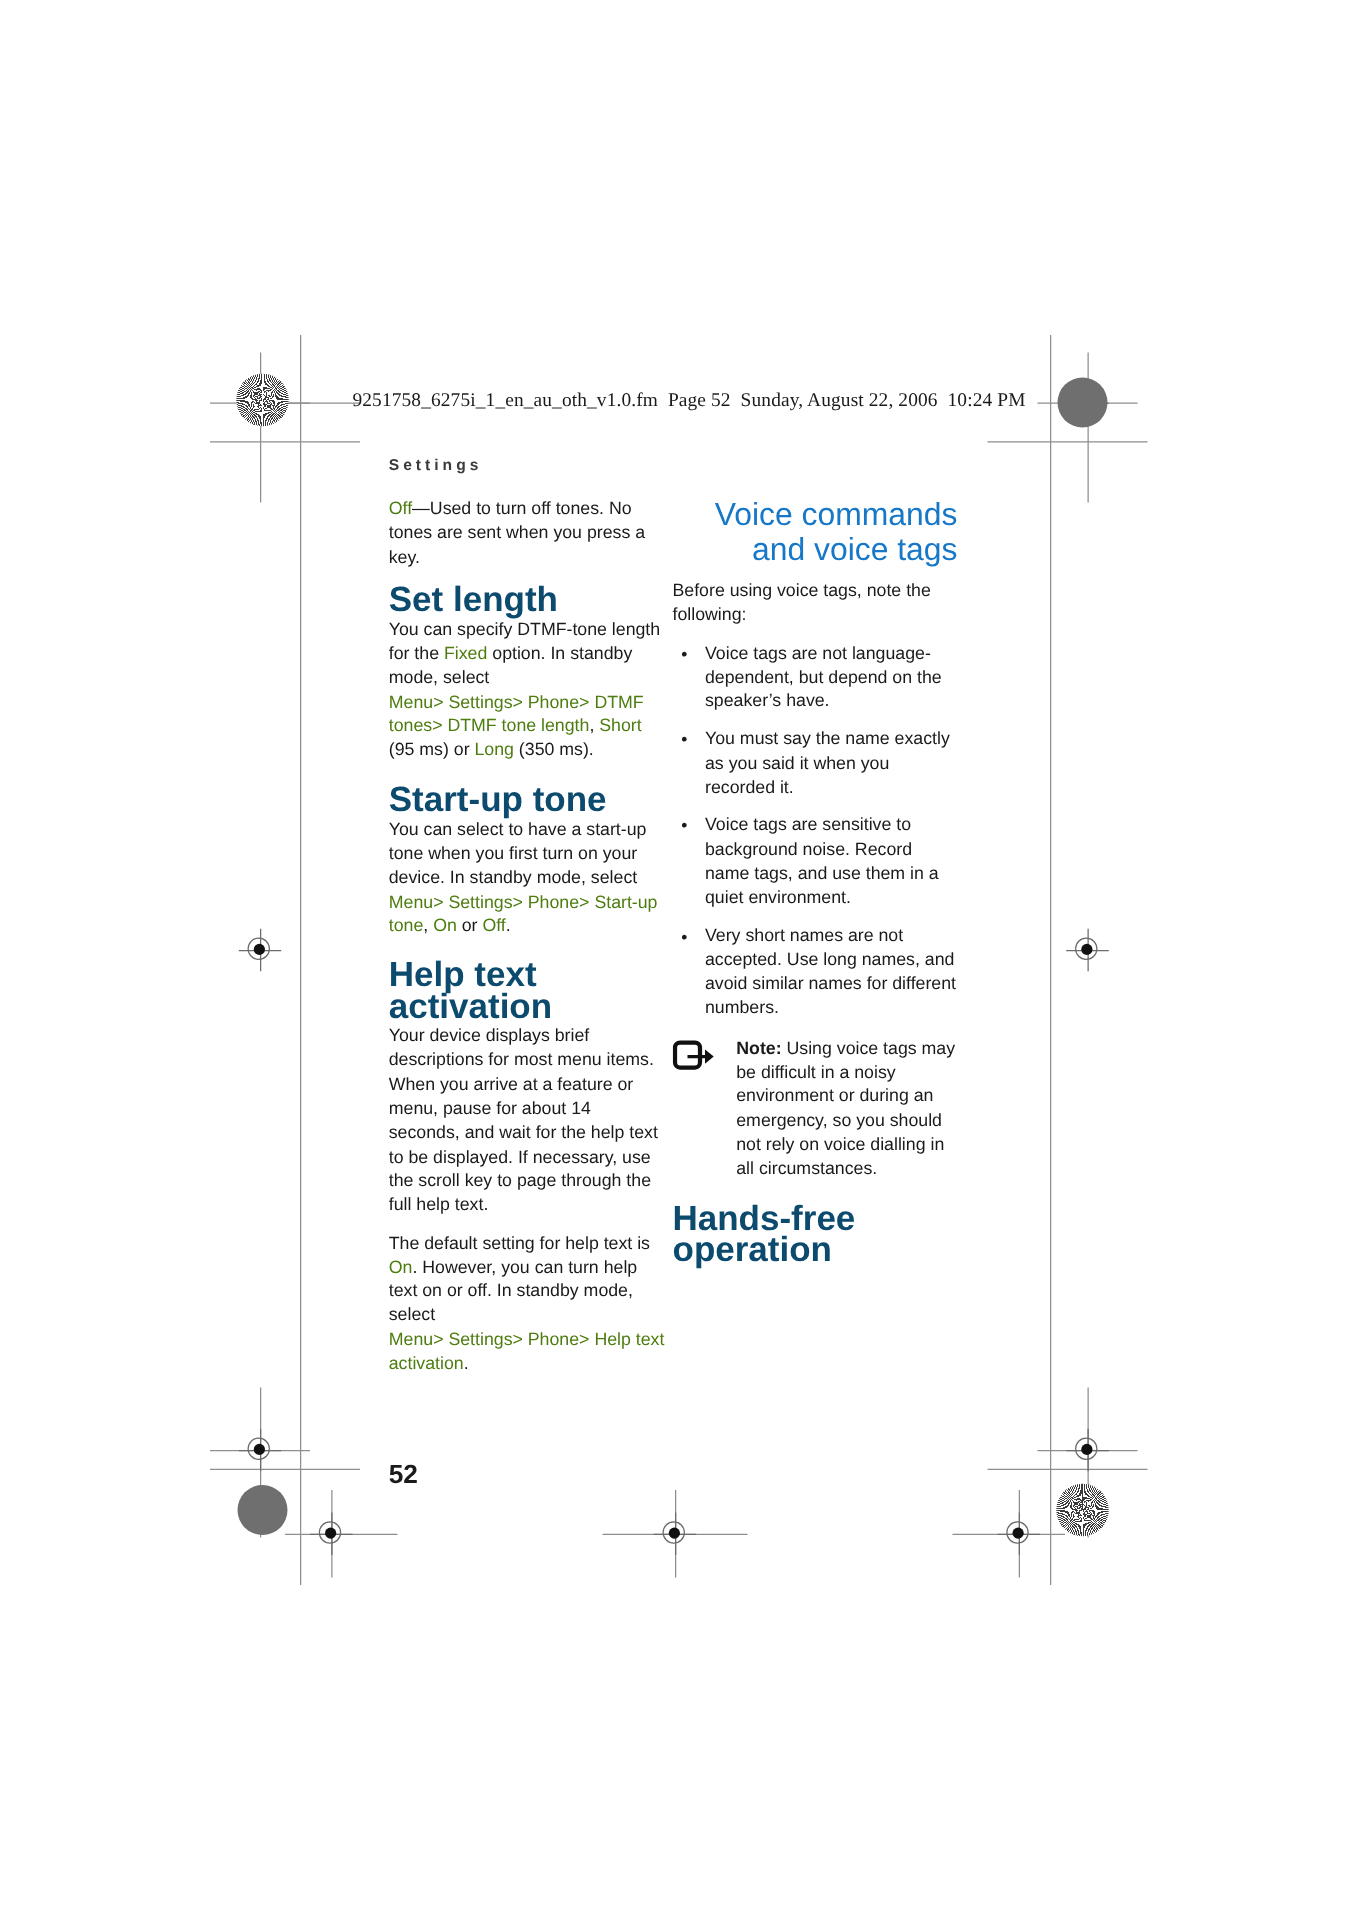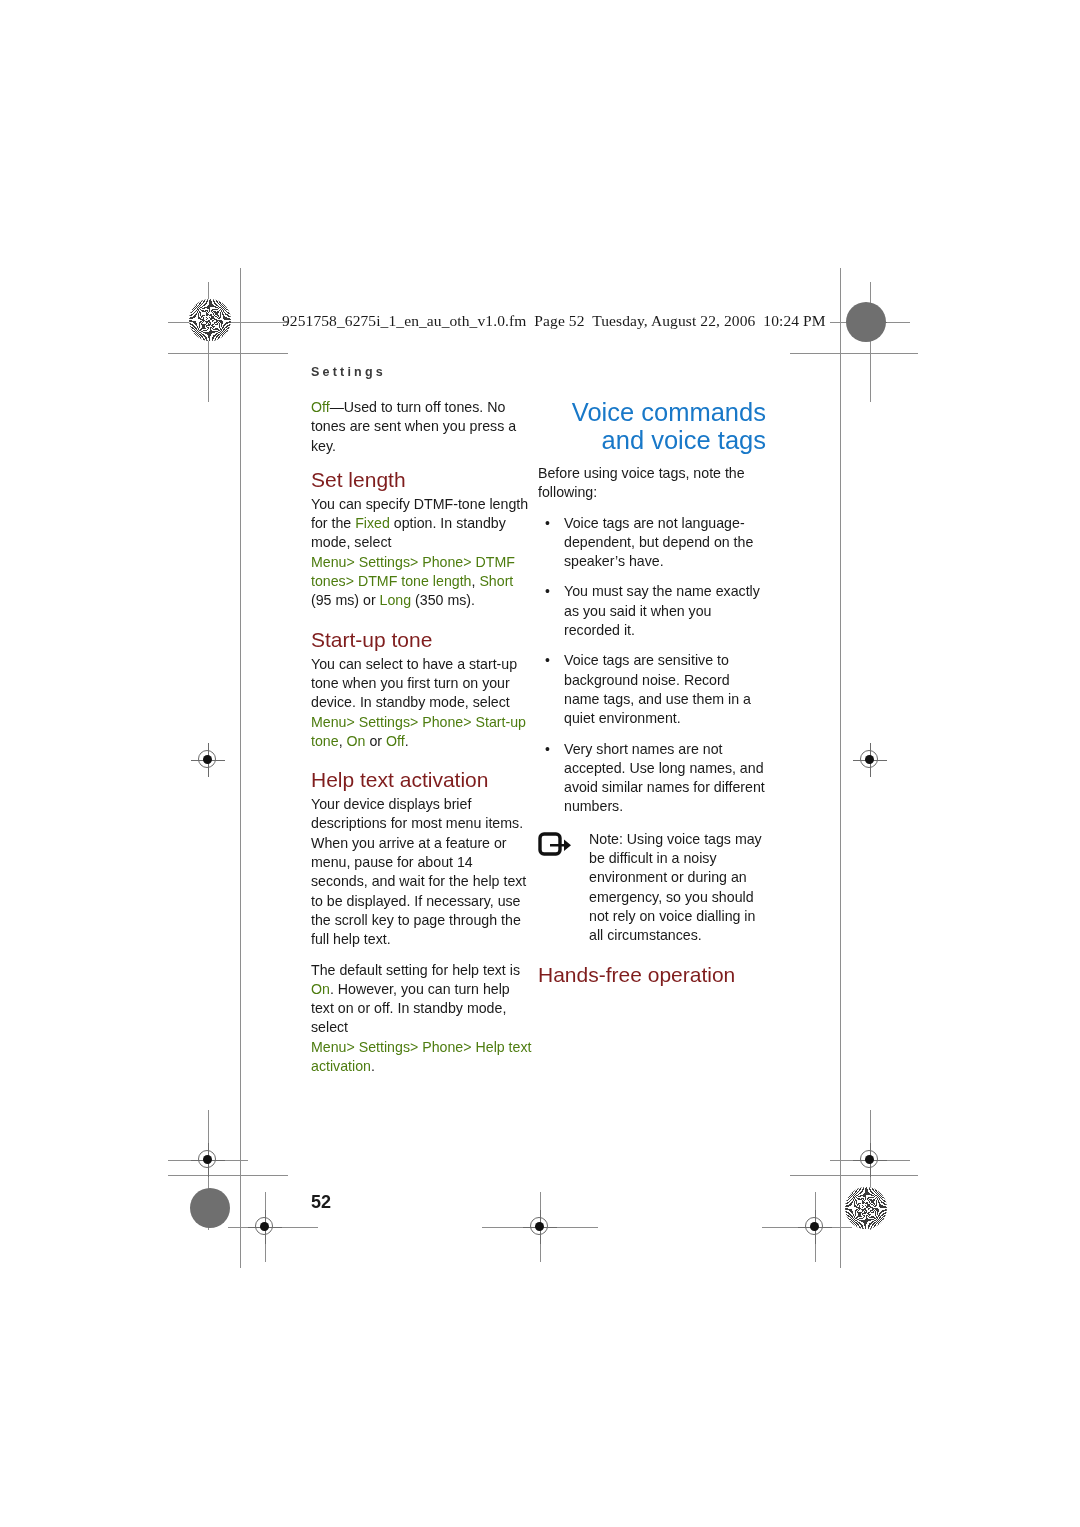--- a/index.html
+++ b/index.html
@@ -73,45 +73,45 @@
     position: absolute;
     left: 311px; top: 365px;
     font-size: 12.5px;
     font-weight: bold;
     color: #3a3a3a;
     letter-spacing: 3.2px;
   }
 
   .pagenum {
     position: absolute;
-    left: 311px; top: 1192px;
-    font-size: 18px;
+    left: 311px; top: 1168px;
+    font-size: 21px;
     font-weight: bold;
     color: #1a1a1a;
   }
 
   
   .col {
     position: absolute;
     top: 398px;
     width: 222px;
     font-size: 14.2px;
     line-height: 19.3px;
     color: #1a1a1a;
   }
   .col-left  { left: 311px; }
   .col-right { left: 538px; width: 228px; }
 
   p { margin: 0 0 11px 0; }
 
   h2.sec {
-    color: #7f1d1d;
-    font-size: 21px;
+    color: #0c4a6e;
+    font-size: 28px;
     line-height: 25px;
-    font-weight: normal;
+    font-weight: bold;
     margin: 16px 0 3px 0;
   }
   h1.chapter {
     color: #1878c8;
     font-size: 25.5px;
     line-height: 28px;
     font-weight: normal;
     margin: 0 0 10px 0;
     text-align: right;
   }
@@ -224,21 +224,21 @@
       <div class="ring"></div>
       <div class="dot"></div>
   </div>
 
   <div class="starburst" style="left:210px; top:320px;"></div>
   <div class="greydot" style="left:866px; top:322px;"></div>
   <div class="greydot" style="left:210px; top:1208px;"></div>
   <div class="starburst" style="left:866px; top:1208px;"></div>
 </div>
 
-<div class="filestamp">9251758_6275i_1_en_au_oth_v1.0.fm  Page 52  Tuesday, August 22, 2006  10:24 PM</div>
+<div class="filestamp">9251758_6275i_1_en_au_oth_v1.0.fm  Page 52  Sunday, August 22, 2006  10:24 PM</div>
 <div class="running-head">Settings</div>
 <div class="pagenum">52</div>
 
 <div class="col col-left">
 
   <p><span class="blue">Off</span><span>—Used to turn off tones. No tones are sent when you press a key.</span></p>
 
   <h2 class="sec" style="margin-top:0;">Set length</h2>
   <p><span>You can specify DTMF-tone length for the </span><span class="blue">Fixed</span><span> option. In standby mode, select </span><span class="blue"><span>Menu</span>&gt;&nbsp;<span>Settings</span>&gt;&nbsp;<span>Phone</span>&gt;&nbsp;<span>DTMF tones</span>&gt;&nbsp;<span>DTMF tone length</span></span><span>, </span><span class="blue">Short</span><span> (95 ms) or </span><span class="blue">Long</span><span> (350 ms).</span></p>
 
@@ -263,17 +263,17 @@
     <li><span class="bul">•</span><span>Very short names are not accepted. Use long names, and avoid similar names for different numbers.</span></li>
   </ul>
 
   <div class="note">
     <span class="note-icon">
       <svg width="34" height="26" viewBox="0 0 34 26" xmlns="http://www.w3.org/2000/svg">
         <rect x="2" y="2" width="20" height="20" rx="4" ry="4" fill="none" stroke="#111111" stroke-width="3.4"></rect>
         <path d="M12 12 H26 V7.5 L33 13.2 L26 19 V14.5 H12 Z" fill="#111111"></path>
       </svg>
     </span>
-    <span style="font-weight:normal;">Note:</span><span> Using voice tags may be difficult in a noisy environment or during an emergency, so you should not rely on voice dialling in all circumstances.</span>
+    <span style="font-weight:bold;">Note:</span><span> Using voice tags may be difficult in a noisy environment or during an emergency, so you should not rely on voice dialling in all circumstances.</span>
   </div>
 
   <h2 class="sec">Hands-free operation</h2>
 </div>
 
 </body></html>

